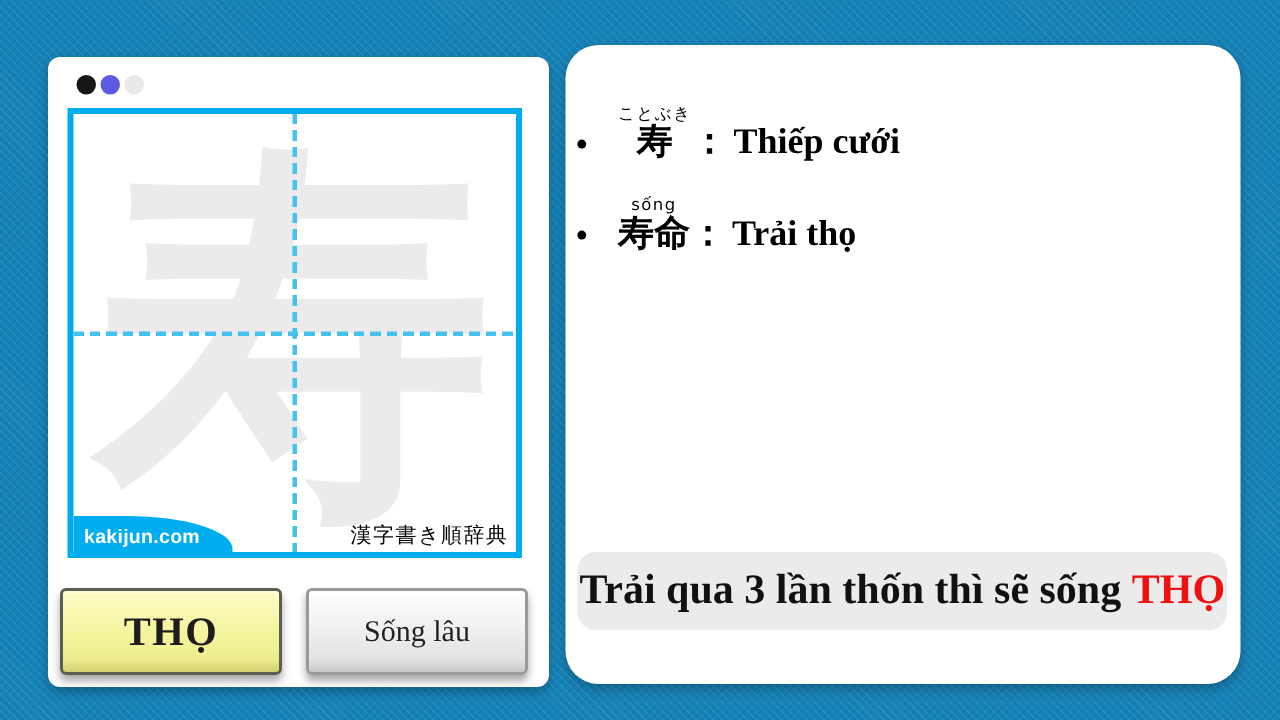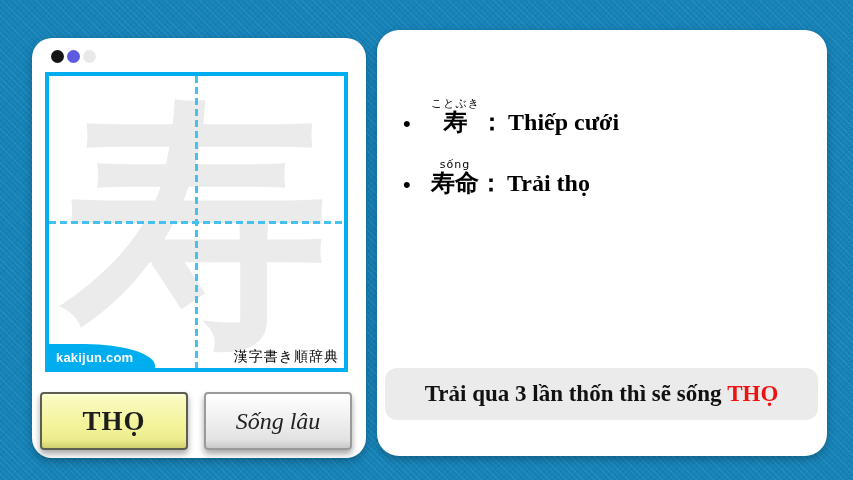--- a/index.html
+++ b/index.html
@@ -9,21 +9,21 @@
     background-color:#1583b8;
     background-image:
       repeating-linear-gradient(45deg, rgba(255,255,255,.07) 0 1px, transparent 1px 4px),
       repeating-linear-gradient(-45deg, rgba(0,0,0,.05) 0 1px, transparent 1px 4px);
   }
   .stage{ position:relative; width:853px; height:480px; }
 
   
   .card-left{
     position:absolute; left:32px; top:38px; width:334px; height:420px;
-    background:#fff; border-radius:20px;
+    background:#fff; border-radius:8px;
     box-shadow:0 3px 8px rgba(0,0,0,.28);
   }
   .dots{ position:absolute; top:12px; left:19px; display:flex; gap:3px; }
   .dot{ width:13px; height:13px; border-radius:50%; }
   .dot-1{ background:#161616; }
   .dot-2{ background:#5b5ae0; }
   .dot-3{ background:#e9e9e9; }
 
   .grid{
     position:absolute; left:13px; top:34px; width:303px; height:300px;
@@ -67,30 +67,30 @@
   .btn-reading{
     border:2px solid #5d5d52;
     background:linear-gradient(180deg,#fbfbc6 0%,#f4f49c 55%,#ecec8e 85%,#cfcf6e 100%);
     box-shadow:inset 0 2px 0 #fdfdd6, 0 4px 6px rgba(0,0,0,.35);
     font-weight:bold; font-size:27px; color:#1d1d1d; letter-spacing:1px;
   }
   .btn-meaning{
     border:2px solid #9a9a9a;
     background:linear-gradient(180deg,#ffffff 0%,#ededed 55%,#e2e2e2 85%,#c9c9c9 100%);
     box-shadow:inset 0 2px 0 #ffffff, 0 4px 6px rgba(0,0,0,.35);
-    font-size:24px; color:#222;font-style:italic;
+    font-size:20px; color:#222;
   }
 
   
   .card-right{
     position:absolute; left:377px; top:30px; width:450px; height:426px;
     background:#fff; border-radius:22px;
     box-shadow:0 3px 8px rgba(0,0,0,.28);
   }
-  .vocab-list{ position:absolute; top:40px; left:26px; right:10px;margin-top:28px; }
+  .vocab-list{ position:absolute; top:40px; left:7px; right:10px; }
   .vocab-row{
     margin-bottom:21px; font-size:23px; line-height:1.25;
     color:#000; white-space:nowrap;
   }
   .bullet{ display:inline-block; width:28px; font-size:22px; vertical-align:middle; }
   ruby{ ruby-align:center; }
   .term, .sep{
     font-family:"DejaVu Sans",sans-serif; font-weight:bold; font-size:24px;
   }
   rt{
@@ -99,21 +99,21 @@
   }
   .sep{ margin-right:4px; }
   .translation{
     font-family:"Liberation Serif","DejaVu Serif",serif; font-weight:bold; font-size:24px;
   }
   .mnemonic-box{
     position:absolute; left:8px; right:9px; bottom:36px; height:52px;
     background:#ebebeb; border-radius:12px;
     display:flex; align-items:center; justify-content:center;
     font-family:"Liberation Serif","DejaVu Serif",serif;
-    font-weight:bold; font-size:23px; color:#111; white-space:pre;
+    font-weight:bold; font-size:28px; color:#111; white-space:pre;
   }
   .mnemonic-highlight{ color:#ee1111; }
 </style>
 </head>
 <body>
 
 <div class="stage">
 
   <div class="card-left">
     <div class="dots">

